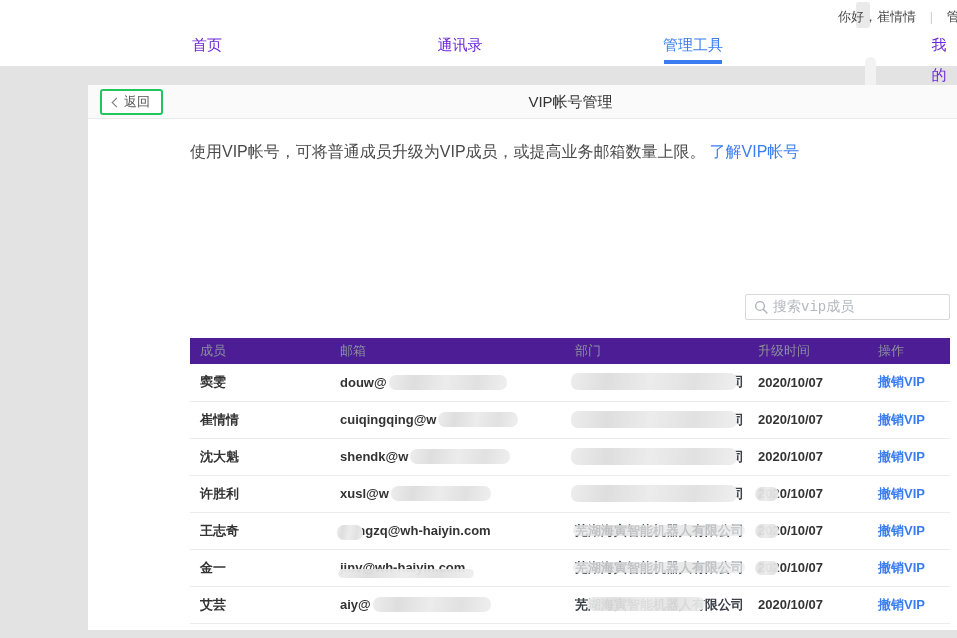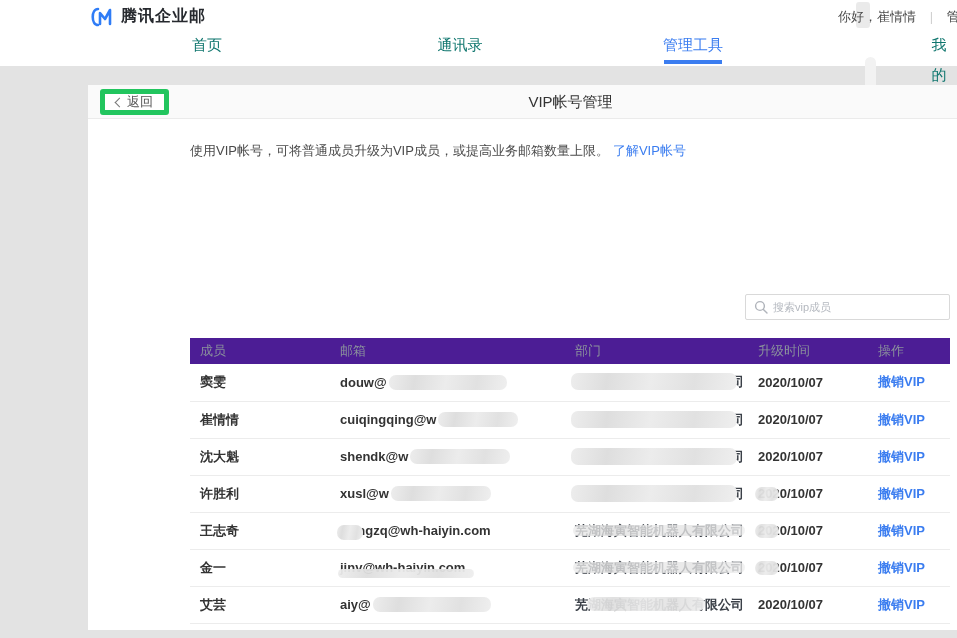--- a/index.html
+++ b/index.html
@@ -14,56 +14,56 @@
   .logo { position:absolute; left:88px; top:6px; display:flex; align-items:center; gap:7px; }
   .logo-text { font-size:16px; font-weight:bold; color:#26292e; letter-spacing:1px; }
   .user-area { position:absolute; left:838px; top:8px; white-space:nowrap; font-size:13px; color:#4a4a4a; }
   .user-area .sep { color:#d0d0d0; margin:0 10px; }
   .user-area .admin { color:#4a4a4a; text-decoration:none; }
   .user-smudge { position:absolute; left:856px; top:2px; width:14px; height:26px;
     background:#d9d9d9; opacity:.55; border-radius:3px; }
   
   .nav { position:absolute; left:0; top:30px; width:957px; height:36px; }
   .tab { position:absolute; top:0; height:36px; line-height:30px; transform:translateX(-50%);
-    font-size:15px; color:#0f766e; cursor:pointer; }
+    font-size:15px; color:#6d28d9; cursor:pointer; }
   .tab.t0 { left:207px; } .tab.t1 { left:460px; } .tab.t2 { left:693px; } .tab.t3 { left:940px; }
   .tab.active { color:var(--accent); }
   .tab.active::after { content:""; position:absolute; left:50%; transform:translateX(-50%);
     bottom:2px; width:58px; height:4px; background:var(--accent); }
   
   .scroll-thumb { position:absolute; left:865px; top:57px; width:11px; height:33px;
     background:#f2f2f2; border-radius:6px; }
   
   .panel { position:absolute; left:88px; top:85px; width:869px; height:545px; background:#fff; }
   .panel-head { position:relative; height:34px; background:#fafafa; border-bottom:1px solid #ebebeb; }
   .back-btn { position:absolute; left:12px; top:4px; height:26px; padding:0 11px;
-    background:#fff; border:5px solid #22c55e; border-radius:3px; font-size:13px; color:#555;
+    background:#fff; border:2px solid #22c55e; border-radius:3px; font-size:13px; color:#555;
     display:flex; align-items:center; gap:4px; cursor:pointer; }
   .chev { display:inline-block; width:7px; height:7px; border-left:1.5px solid #777;
     border-bottom:1.5px solid #777; transform:rotate(45deg); margin-top:1px; }
   .page-title { position:absolute; left:0; right:0; top:0; height:34px; line-height:34px;
     text-align:center; text-indent:96px; font-size:15px; color:#333; }
   
-  .desc { position:absolute; left:102px; top:57px; font-size:13px; color:#4a4a4a; }
+  .desc { position:absolute; left:102px; top:57px; font-size:16px; color:#4a4a4a; }
   .desc a { color:var(--accent); text-decoration:none; margin-left:4px; cursor:pointer; }
   
   .stats { position:absolute; left:102px; top:134px; display:flex; gap:38px;
     font-size:13px; color:#333; align-items:center; }
   .stat { display:flex; align-items:center; gap:2px; }
   .info-icon { display:inline-flex; width:13px; height:13px; border:1px solid #b5b5b5;
     border-radius:50%; color:#b5b5b5; font-size:9px; align-items:center; justify-content:center;
     margin-left:6px; font-family:"DejaVu Serif",serif; cursor:pointer; }
   
   .add-btn { position:absolute; left:102px; top:210px; height:26px; padding:0 14px;
     background:var(--accent); color:#fff; border:none; border-radius:2px; font-size:13px; cursor:pointer; }
   .search-box { position:absolute; left:657px; top:209px; width:205px; height:26px;
     border:1px solid #d9d9d9; border-radius:2px; background:#fff; display:flex; align-items:center; }
   .search-box svg { margin:0 5px 0 8px; flex:none; }
-  .search-box input { border:none; outline:none; flex:1; font-size:11px; color:#a16207;
-    font-family:Liberation Sans, sans-serif; min-width:0; background:transparent; }
+  .search-box input { border:none; outline:none; flex:1; font-size:14px; color:#a16207;
+    font-family:Liberation Mono, monospace; min-width:0; background:transparent; }
   .search-box input::placeholder { color:#b4b8bf; }
   
   .vip-table { position:absolute; left:102px; top:253px; width:760px; border-collapse:collapse;
     table-layout:fixed; font-size:13px; }
   .vip-table col.c0{width:150px}.vip-table col.c1{width:235px}.vip-table col.c2{width:183px}
   .vip-table col.c3{width:120px}.vip-table col.c4{width:72px}
   .vip-table th { height:26px; background:#4c1d95; color:#8b929c; font-weight:normal;
     text-align:left; }
   .vip-table td { height:37px; border-bottom:1px solid #ececec; color:#333; position:relative;
     white-space:nowrap; overflow:visible;font-weight:bold; }
@@ -81,27 +81,20 @@
   .mask-dept-full { left:-4px; top:0; width:166px; height:17px; }
   .mask-dept-partial { left:-2px; top:3px; width:172px; height:11px; opacity:.8; }
   .mask-dept-mid { left:12px; top:1px; width:118px; height:14px; opacity:.92; }
   .mask-time { left:-3px; top:1px; width:24px; height:14px; opacity:.95; }
   .dept-text { color:#3b4048; }
 </style>
 </head>
 <body>
 
 <div class="topbar">
-  <div class="logo">
-    <svg width="26" height="20" viewBox="0 0 26 20">
-      <path d="M10 2 C3 2 3 18 10 18" fill="none" stroke="#2f7cf6" stroke-width="2.6" stroke-linecap="round"></path>
-      <path d="M12 17 L12 6 L17 12 L22 3 L22 17" fill="none" stroke="#2f7cf6" stroke-width="2.6" stroke-linejoin="round" stroke-linecap="round"></path>
-    </svg>
-    <span class="logo-text">腾讯企业邮</span>
-  </div>
   <span class="user-smudge"></span>
   <div class="user-area">
     <span>你好，崔情情</span>
     <span class="sep">|</span>
     <a class="admin" href="#">管理企</a>
   </div>
   <div class="nav">
     <div class="tab t0">首页</div>
     <div class="tab t1">通讯录</div>
     <div class="tab t2 active">管理工具</div>

